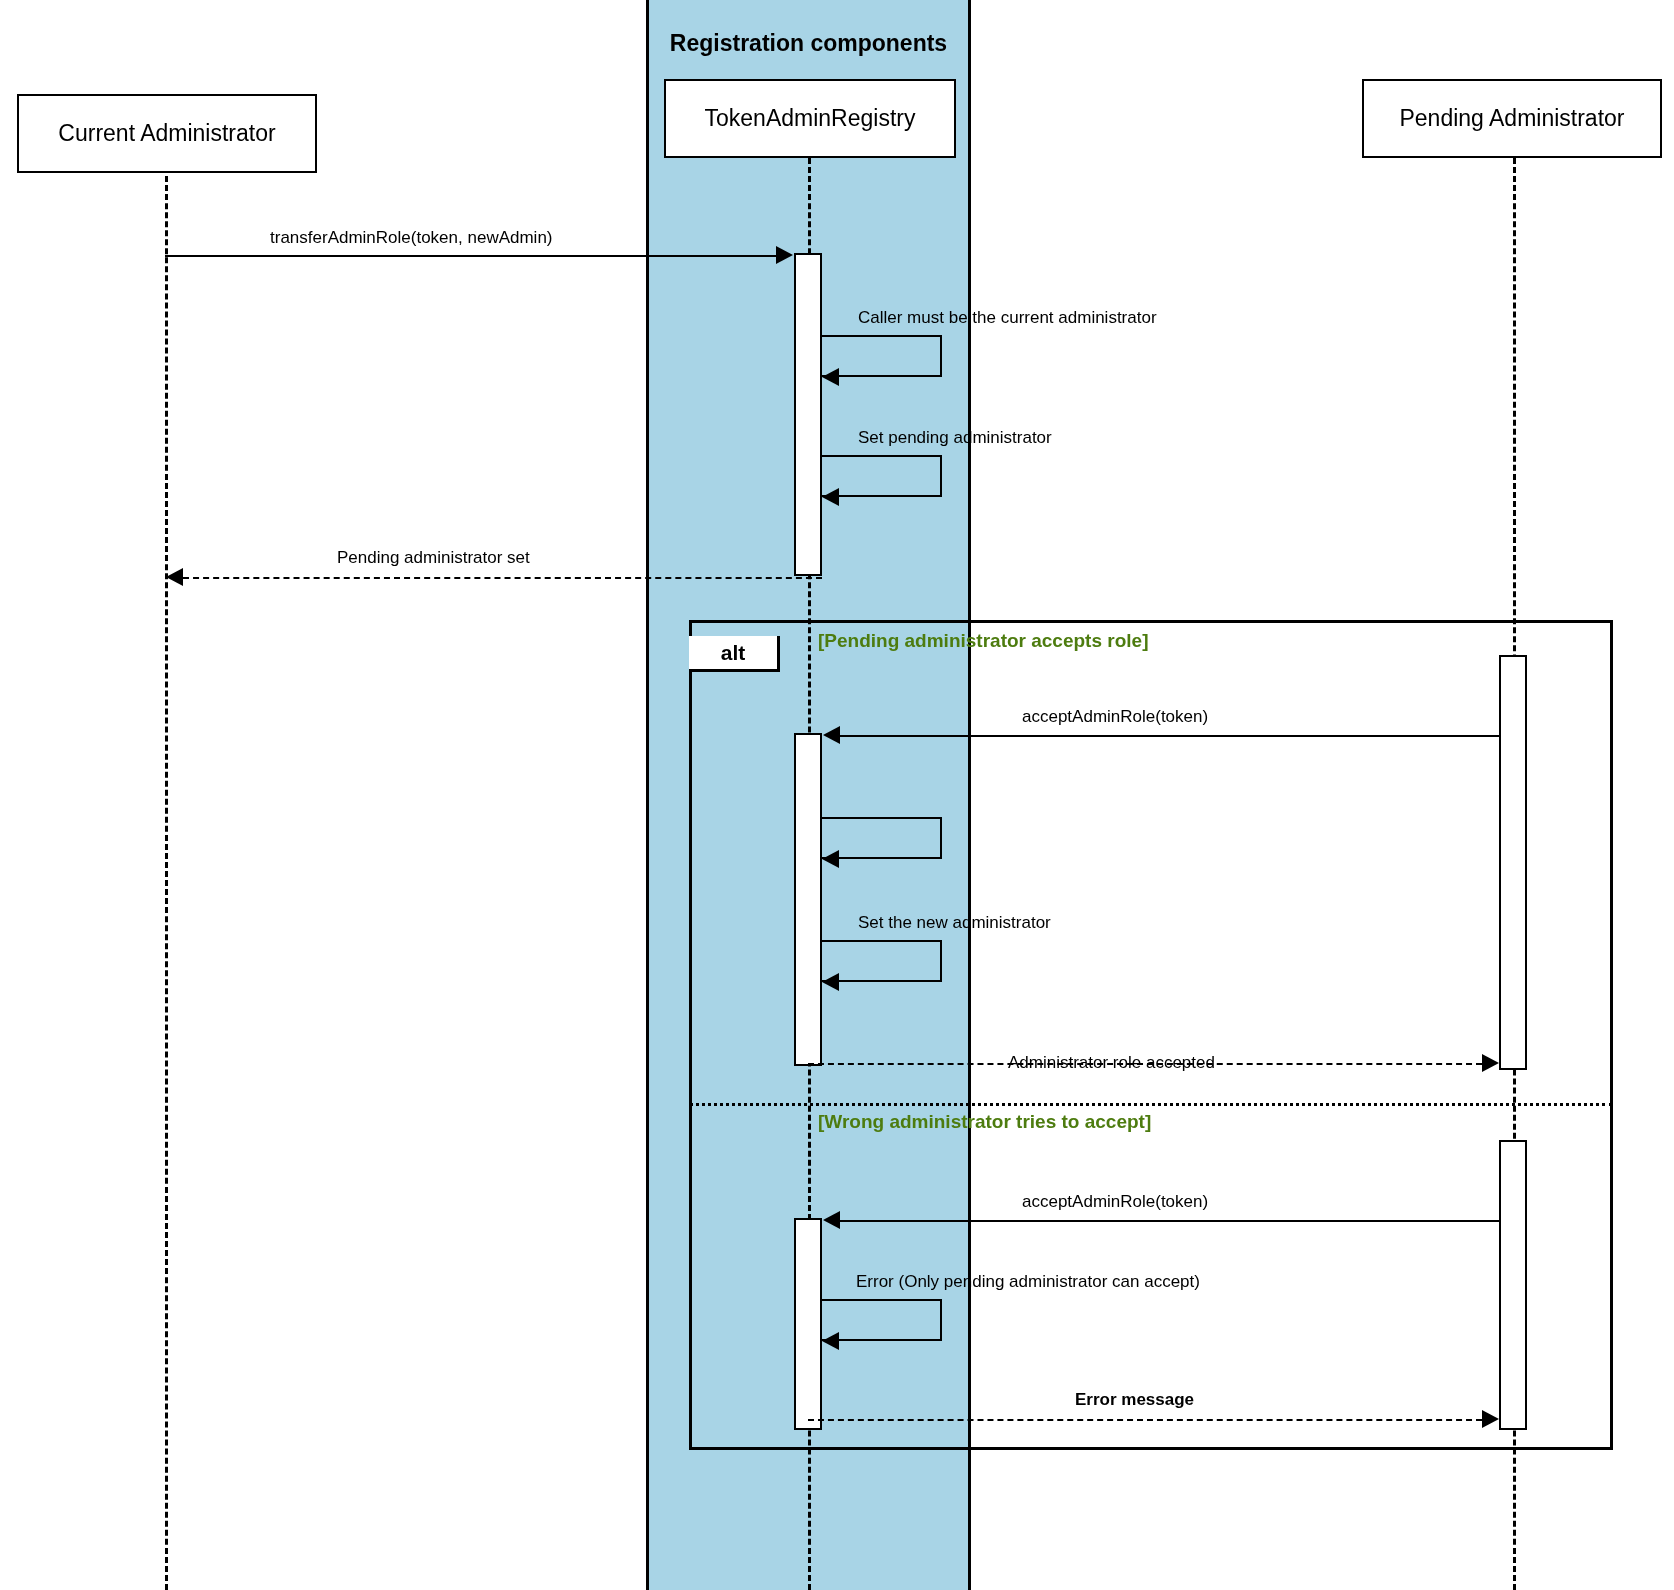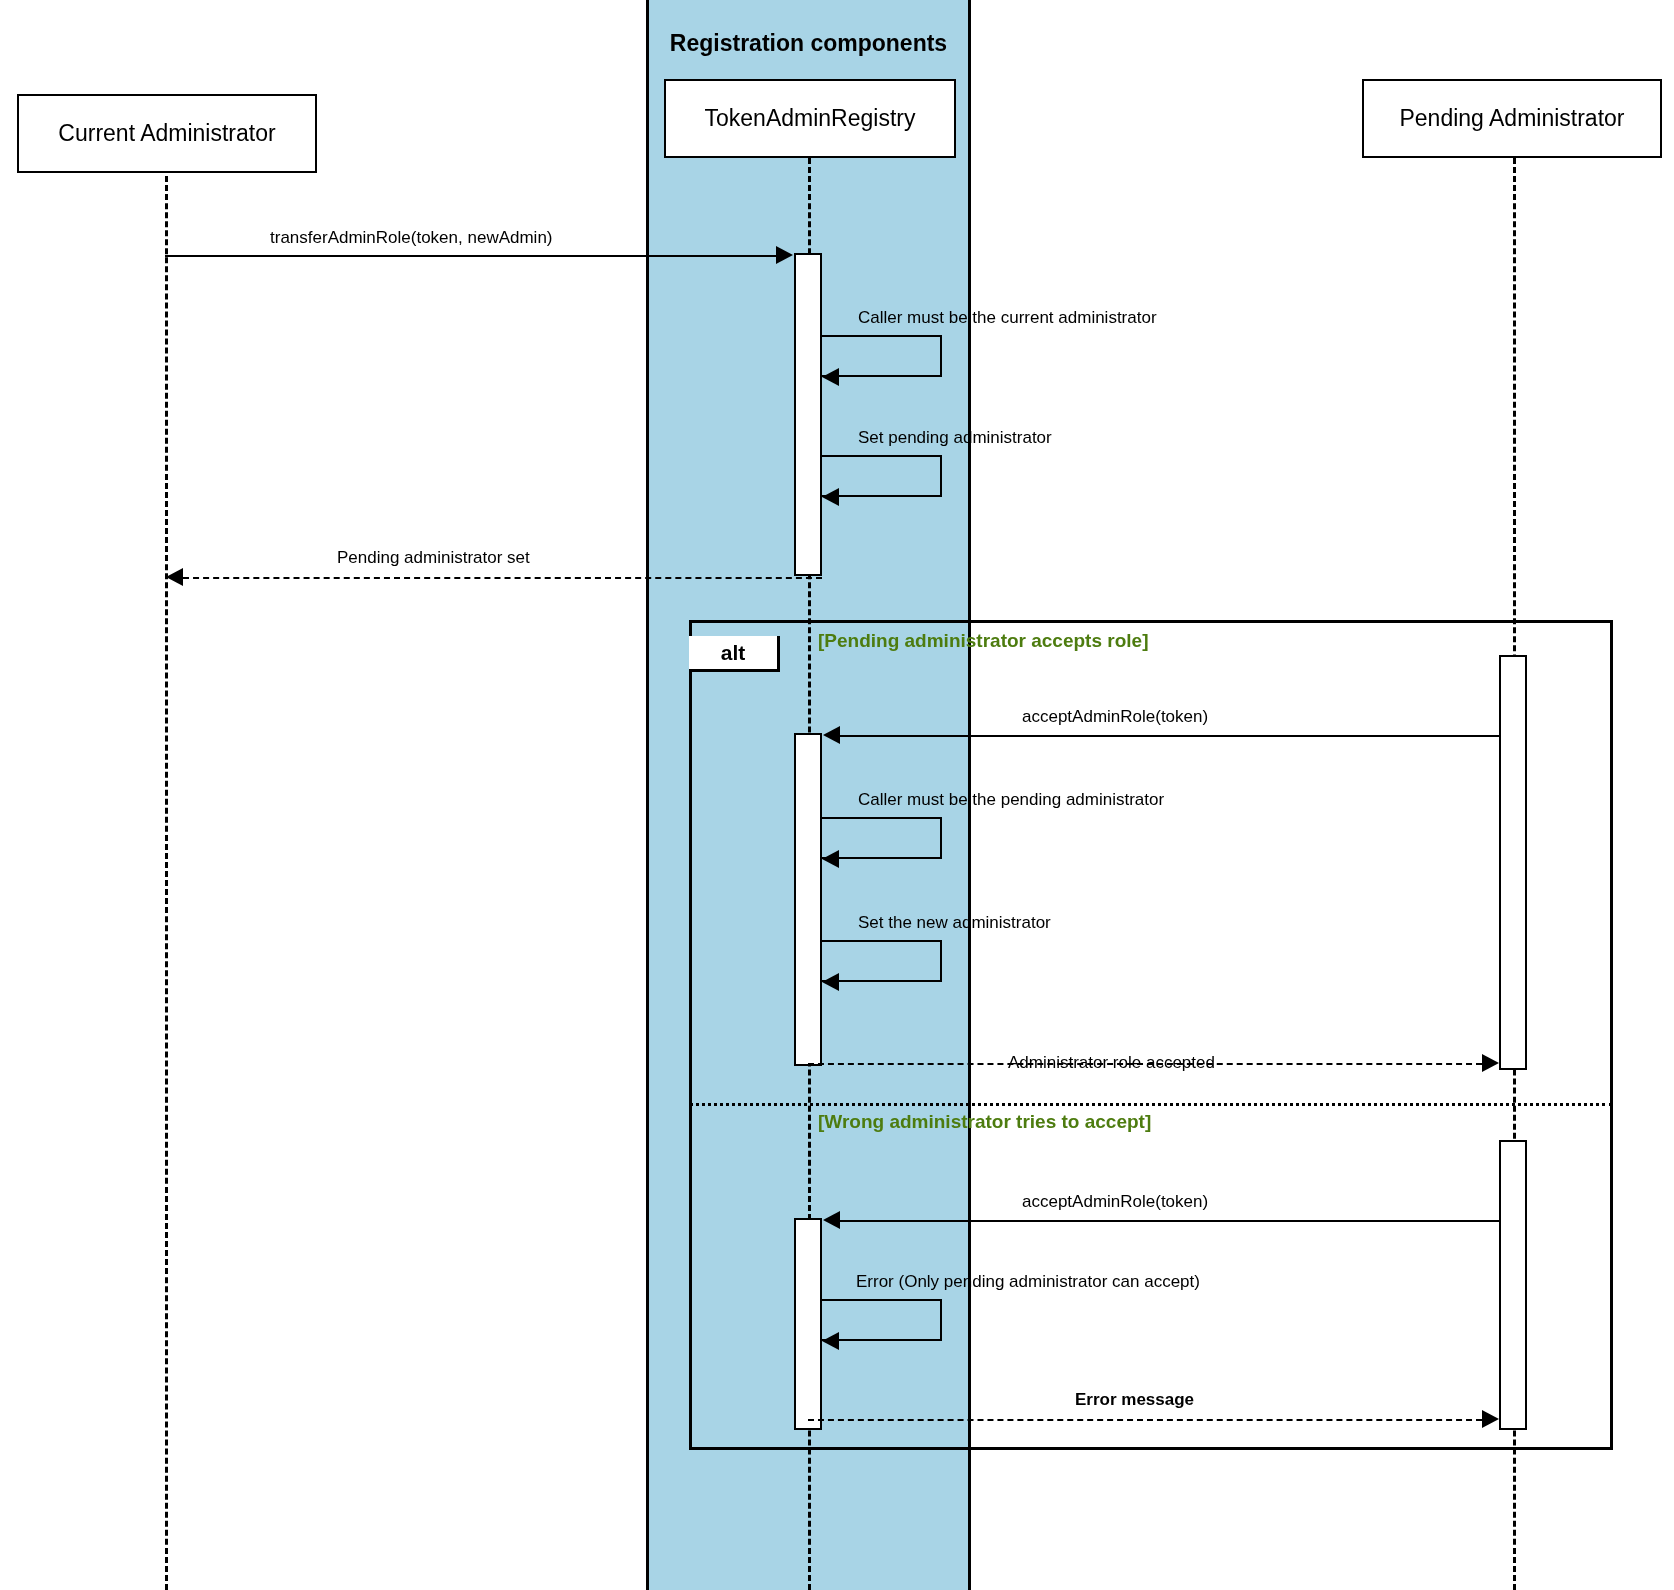--- a/index.html
+++ b/index.html
@@ -176,21 +176,20 @@
   <div class="frag-cond" style="left:818px; top:630px;">[Pending administrator accepts role]</div>
 
   <div class="activation" style="left:1499px; top:655px; width:28px; height:415px;"></div>
 
   <div class="msg-label" style="left:1022px; top:707px;">acceptAdminRole(token)</div>
   <div class="msg-line" style="left:840px; top:735px; width:659px;"></div>
   <div class="arrow-left" style="left:823px; top:726px;"></div>
 
   <div class="activation" style="left:794px; top:733px; width:28px; height:333px;"></div>
 
-  <div class="msg-label" style="left:858px; top:790px;">Caller must be the pending administrator</div>
   <div class="self-msg" style="left:822px; top:817px; width:120px; height:42px;"></div>
   <div class="arrow-left" style="left:822px; top:850px;"></div>
 
   <div class="msg-label" style="left:858px; top:913px;">Set the new administrator</div>
   <div class="self-msg" style="left:822px; top:940px; width:120px; height:42px;"></div>
   <div class="arrow-left" style="left:822px; top:973px;"></div>
 
   <div class="msg-label" style="left:1008px; top:1035px;margin-top:18px;">Administrator role accepted</div>
   <div class="msg-line dashed" style="left:808px; top:1063px; width:674px;"></div>
   <div class="arrow-right" style="left:1482px; top:1054px;"></div>

